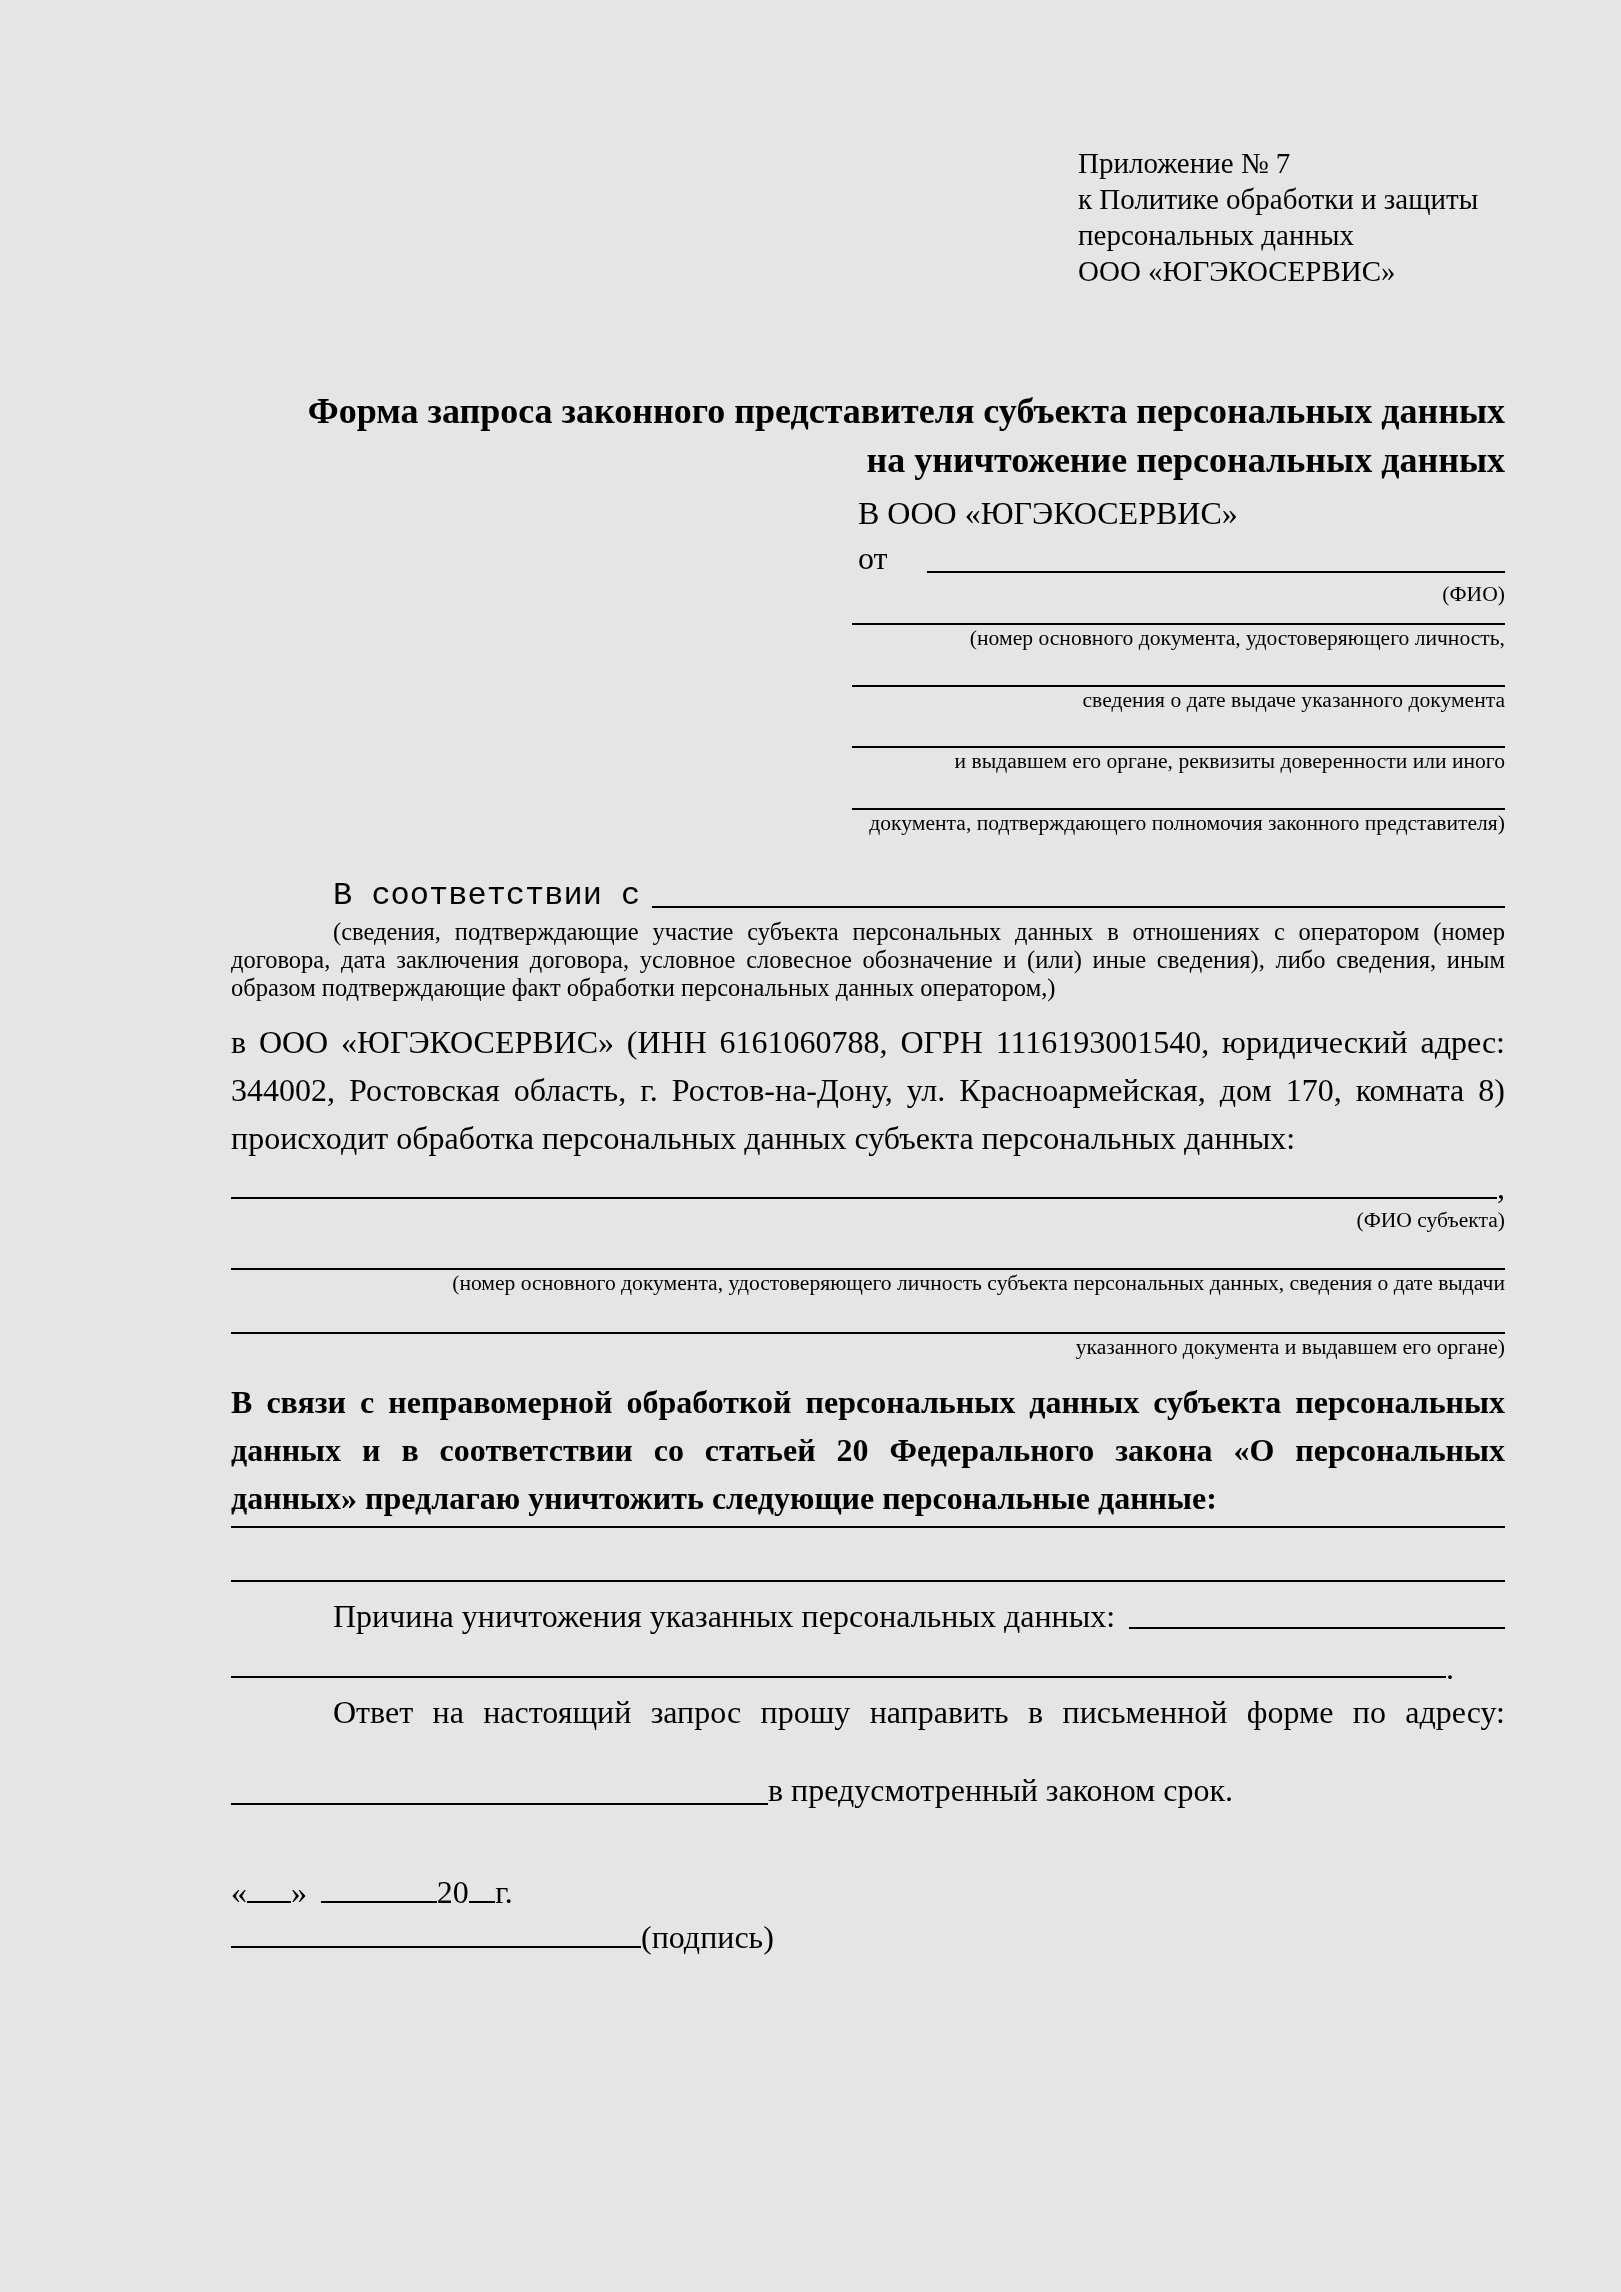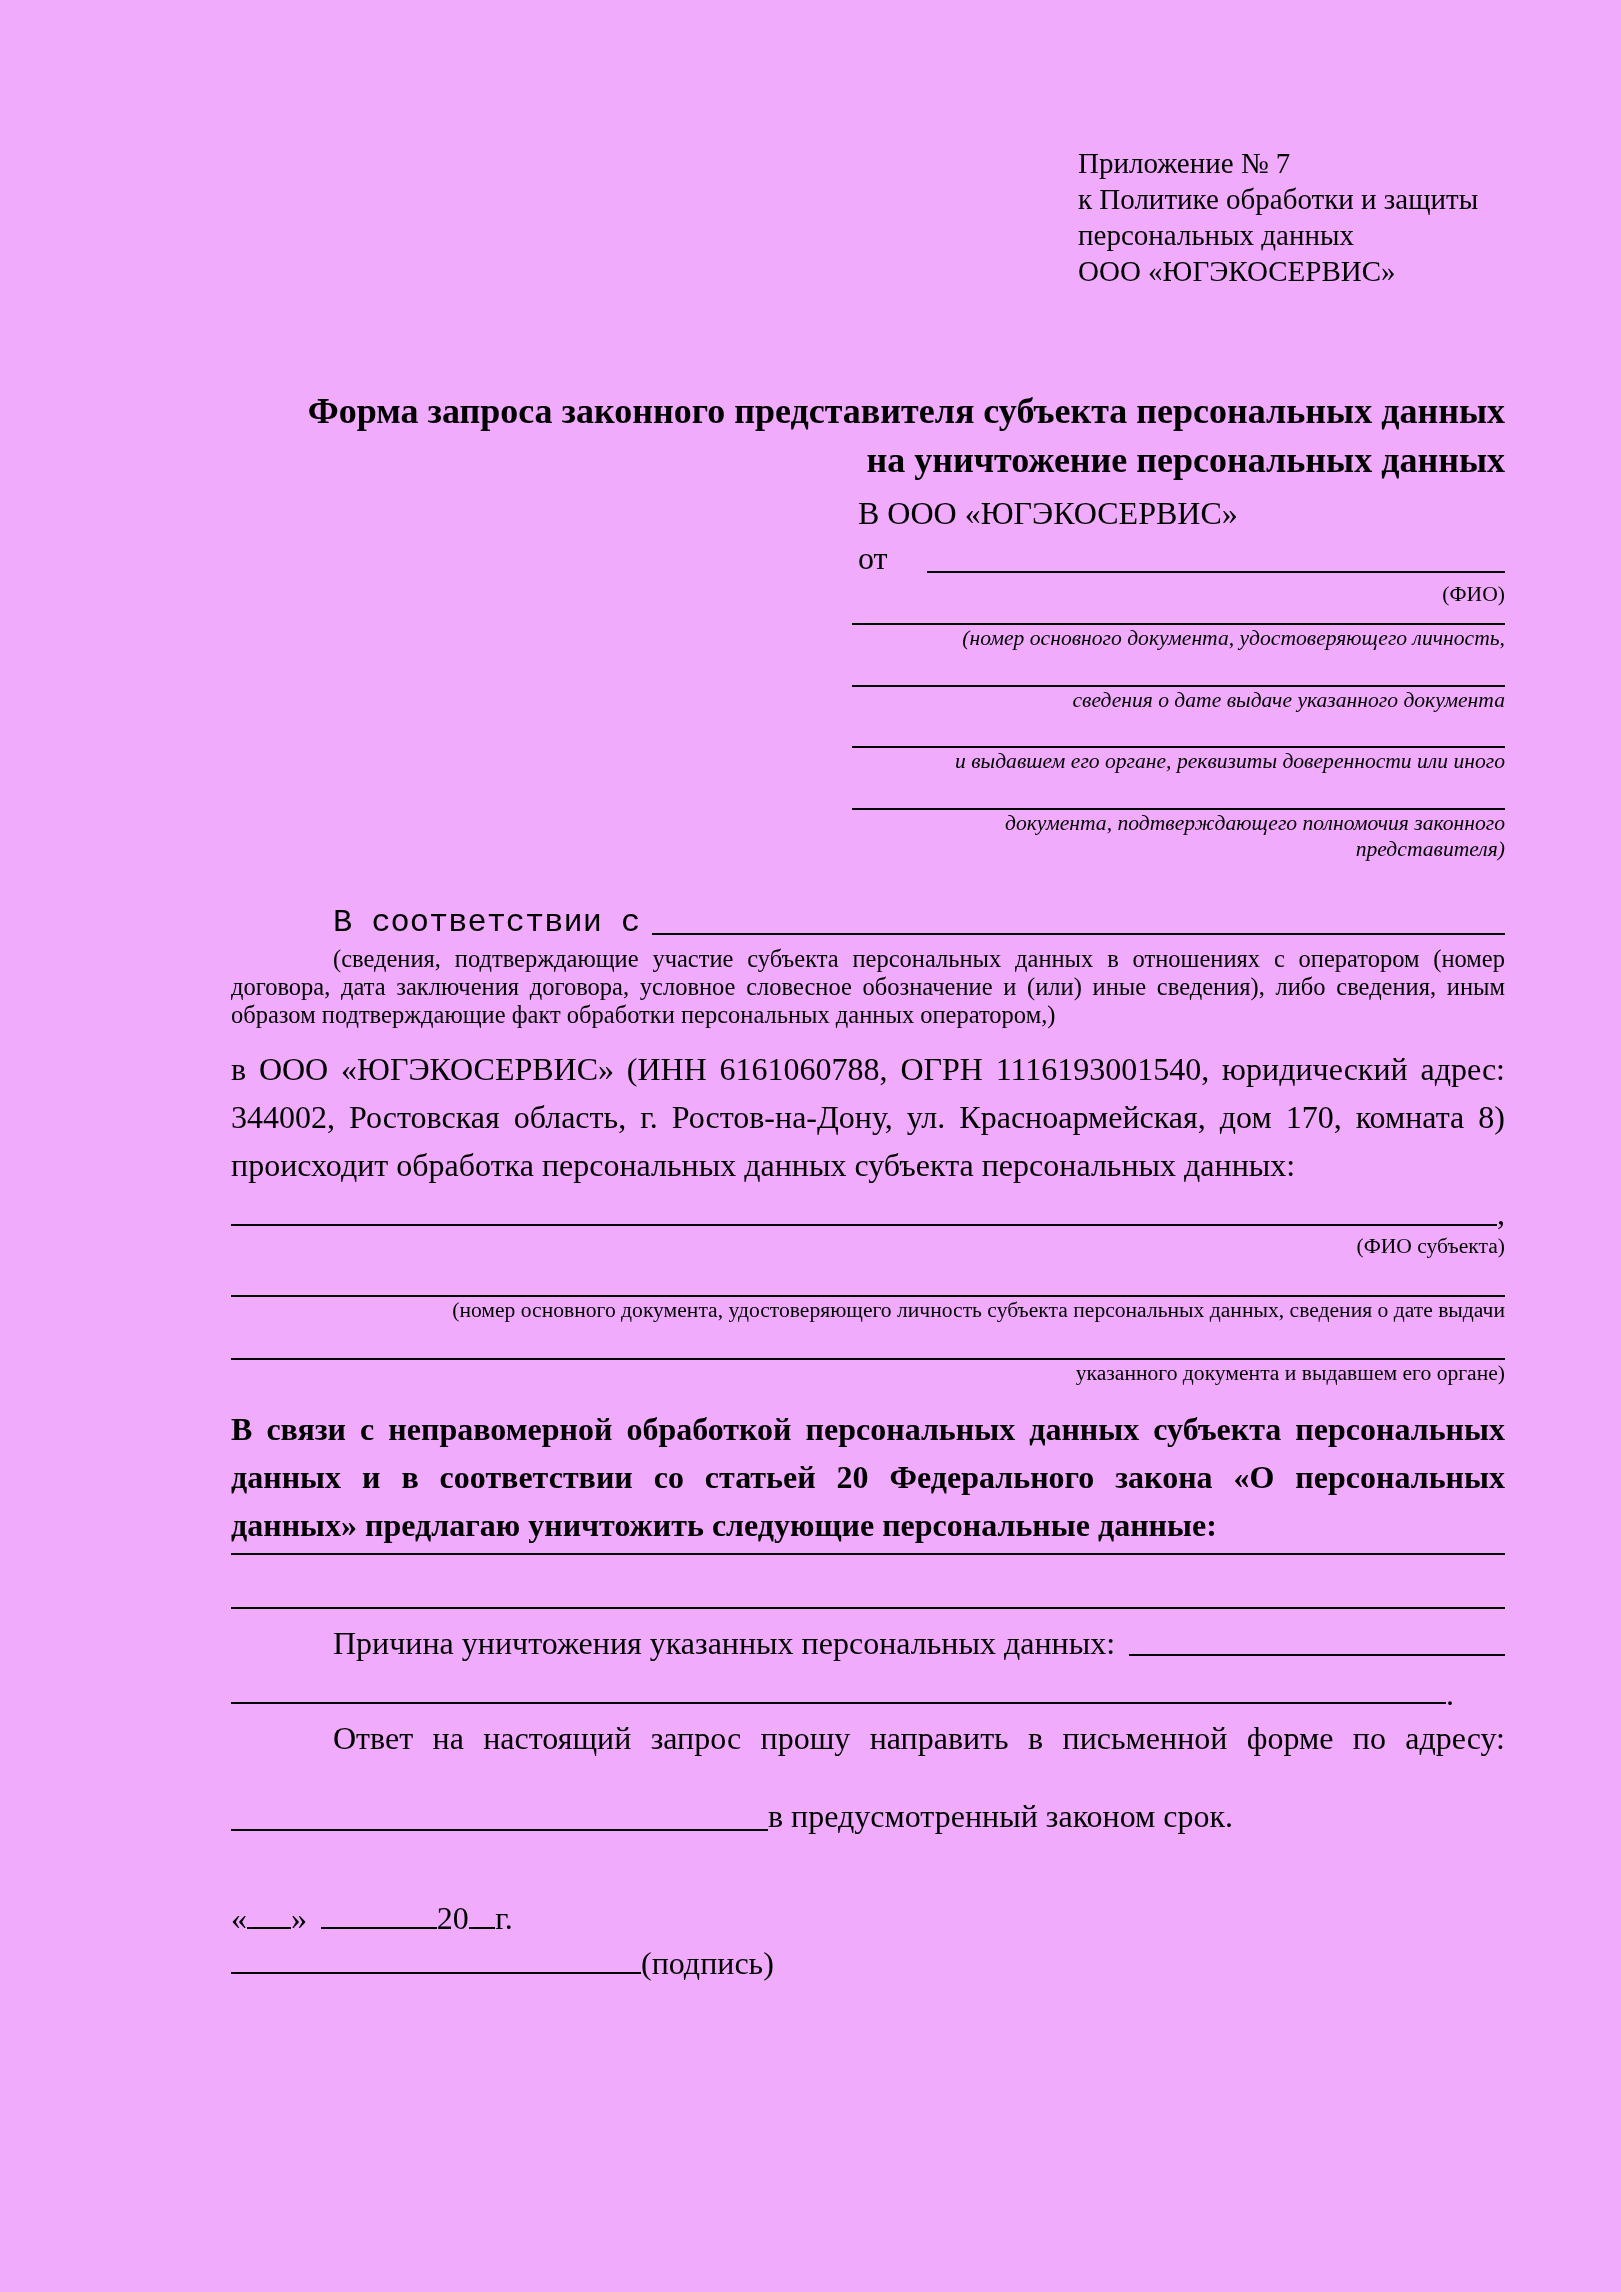--- a/index.html
+++ b/index.html
@@ -1,21 +1,21 @@
 <!DOCTYPE html>
 <html><head>
 <meta charset="utf-8">
 <style>
   * { box-sizing: border-box; }
   html, body { margin: 0; padding: 0; background: #ffffff; }
   .page {
     position: relative;
     width: 1621px;
     height: 2293px;
-    background: #f0abfc;
+    background: #e5e5e5;
     color: #000000;
     font-family: "Liberation Serif", "DejaVu Serif", serif;
     overflow: hidden;
   }
   .content {
     position: absolute;
     left: 231px;
     top: 0;
     width: 1274px;
     font-size: 32px;
@@ -29,21 +29,21 @@
 
   .appendix { margin-top: 145px; margin-left: 847px; font-size: 29px; line-height: 36px; }
 
   .doc-title { margin-top: 98px; font-size: 36px; line-height: 49px; font-weight: 700; text-align: right; }
 
   .addressee { margin-left: 627px; margin-top: 5.9px; line-height: 45px; }
   .from-row { display: flex; align-items: flex-end; gap: 28px; }
   .from-row .blankflex { margin-left: 11.8px; }
   .fio-cap { padding-left: 43px; }
 
-  .rep-row { margin-left: 621px; margin-top: 33px; font-style: italic; }
+  .rep-row { margin-left: 621px; margin-top: 33px; }
   .rep-row.first { margin-top: 15.7px; }
 
   .acc-row { margin-top: 39px; display: flex; align-items: flex-end; line-height: 41px; }
   .acc-row .lead { padding-left: 102px; white-space: nowrap; font-family: Liberation Mono, monospace; }
   .acc-row .blankflex { margin-left: 11.8px; }
 
   .note { font-size: 24.5px; line-height: 28px; text-align: justify; text-indent: 102px; margin: 2px 0 16px 0; }
 
   .para { line-height: 48px; text-align: justify; margin: 0; }
   .para.mt { margin-top: 18px; font-weight: bold; }

